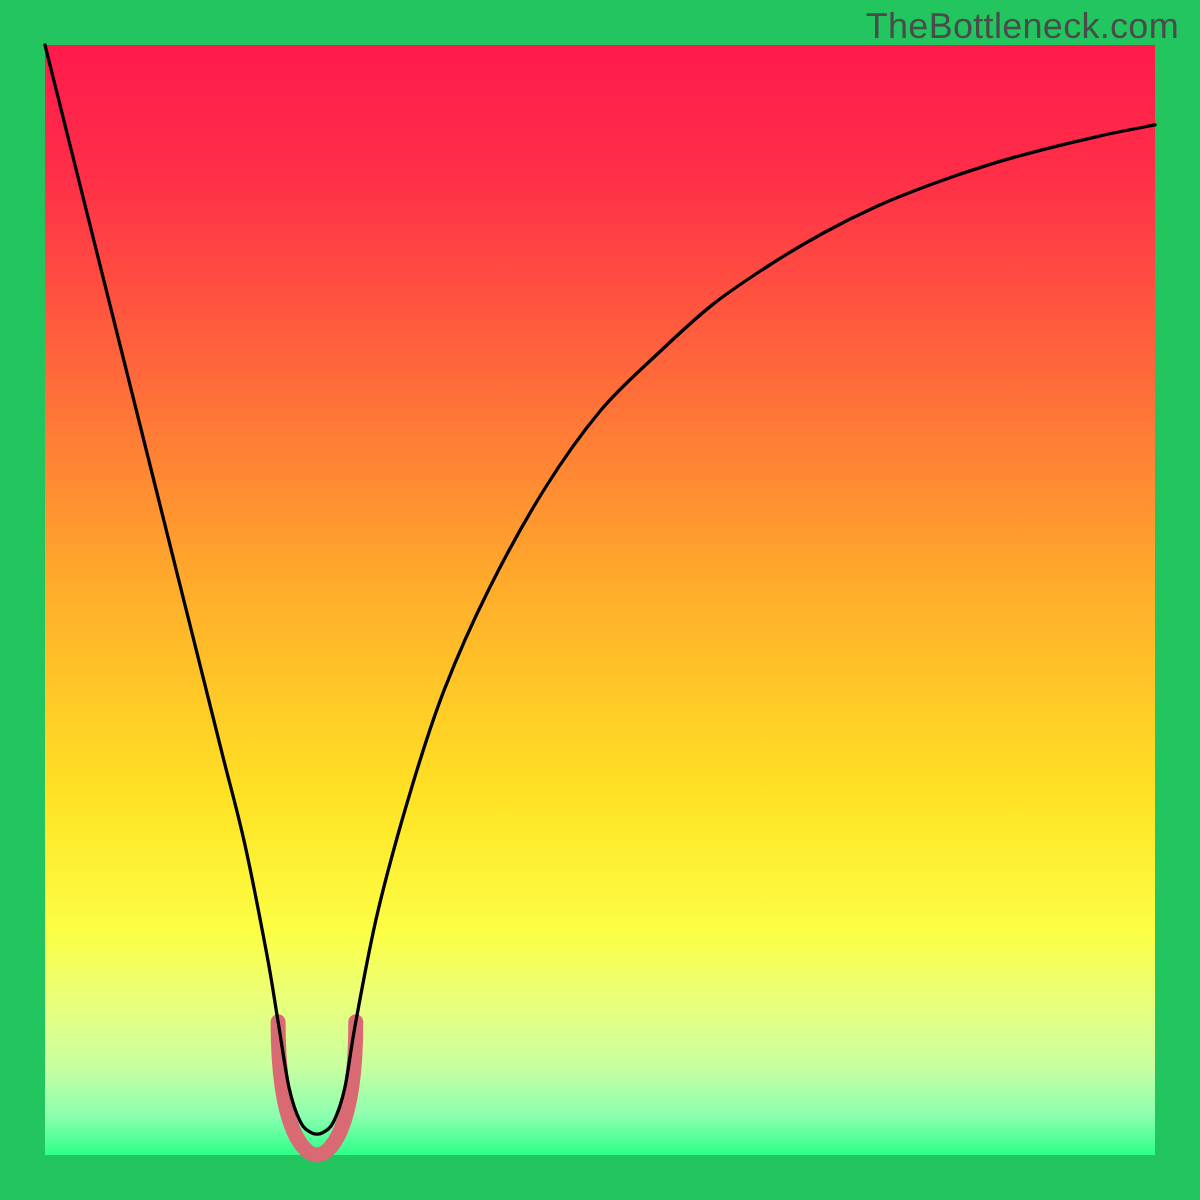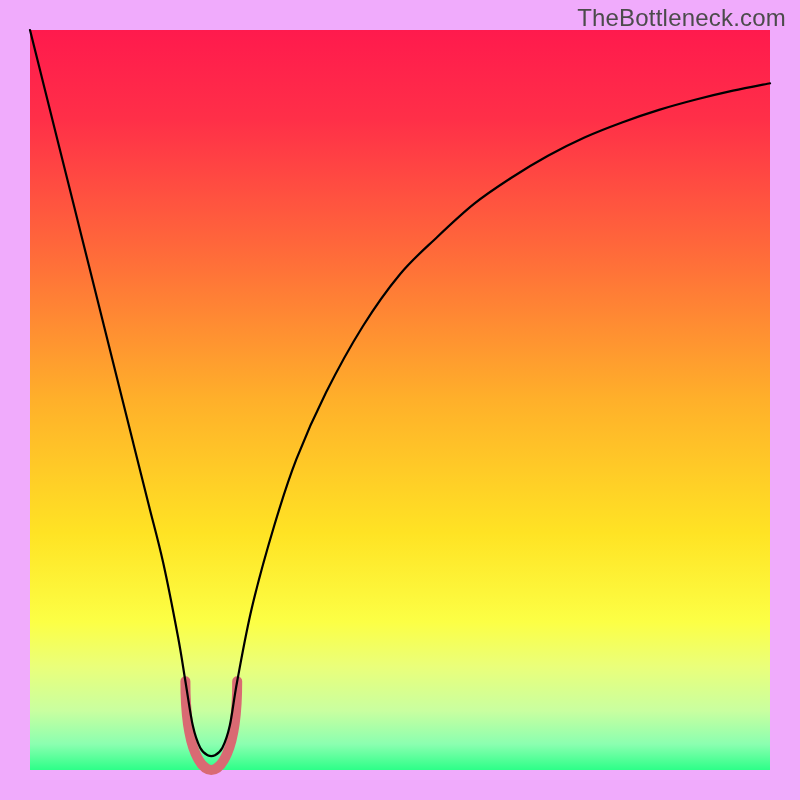--- a/index.html
+++ b/index.html
@@ -8,21 +8,21 @@
     width: 800px;
     height: 800px;
     background: #000;
     overflow: hidden;
     font-family: Arial, Helvetica, sans-serif;
   }
   .frame {
     position: relative;
     width: 800px;
     height: 800px;
-    background: #f0abfc;
+    background: #22c55e;
   }
   .watermark {
     position: absolute;
     top: 4px;
     right: 14px;
     color: #4b4b4b;
     font-size: 24px;
     font-weight: 400;
     letter-spacing: 0.2px;
     z-index: 10;

